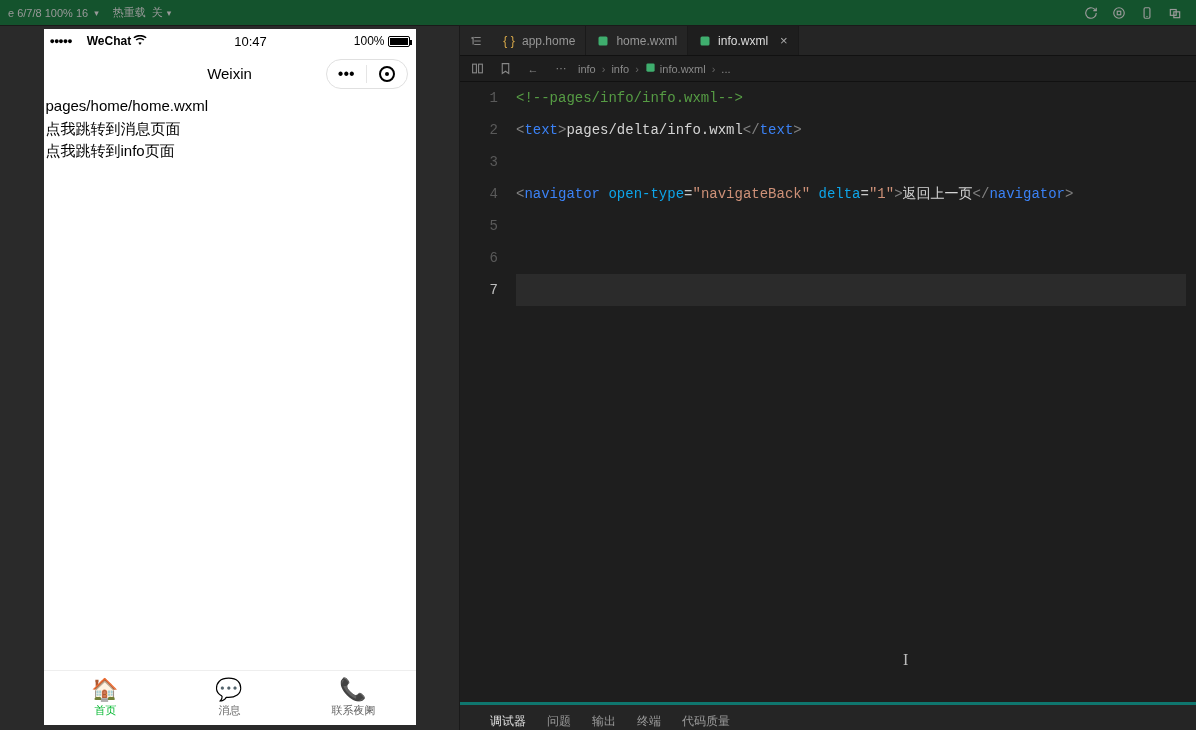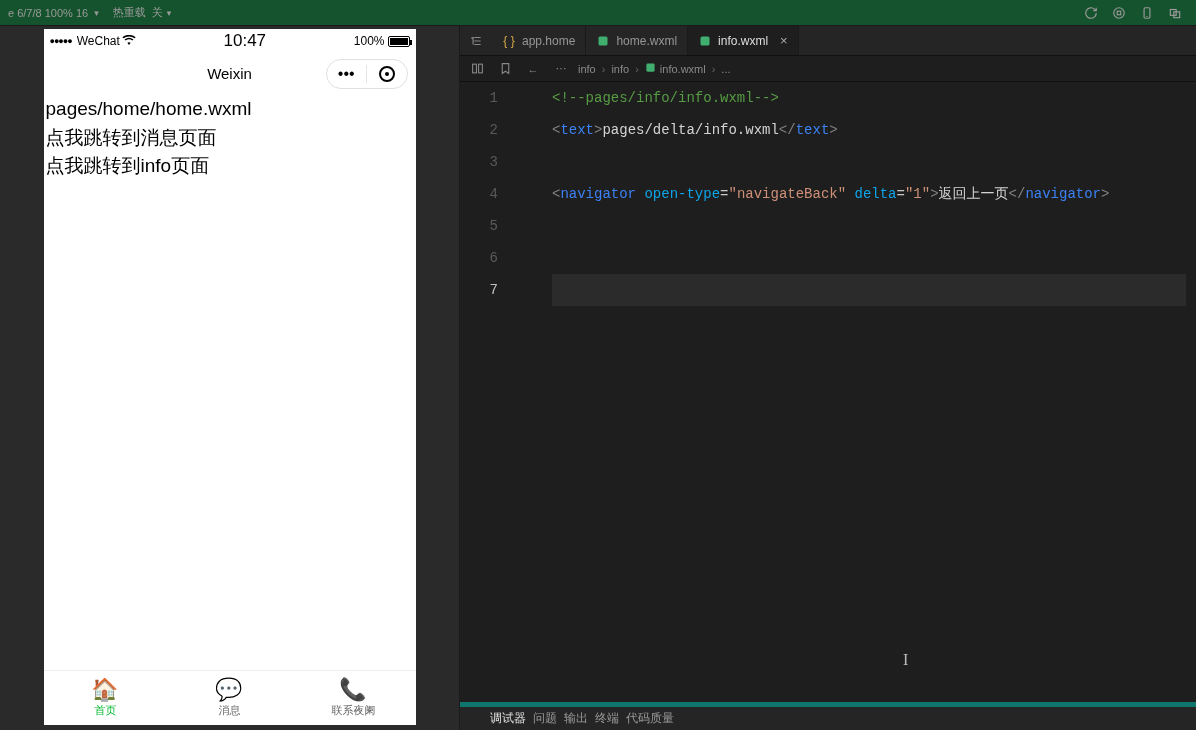--- a/index.html
+++ b/index.html
@@ -61,23 +61,23 @@
   }
   .phone-statusbar {
     height: 24px;
     display: flex;
     align-items: center;
     padding: 0 6px;
     font-size: 12px;
     color: #000;
   }
   .phone-statusbar .dots { letter-spacing: -1px; font-size: 9px; }
-  .phone-statusbar .wechat { margin-left: 5px; }
+  .phone-statusbar .wechat { margin-left: 15px; font-weight: bold; }
   .phone-statusbar .wifi { margin-left: 2px; }
-  .phone-statusbar .center { flex: 1; text-align: center; font-size: 17px; }
+  .phone-statusbar .center { flex: 1; text-align: center; font-size: 13px; }
   .phone-statusbar .pct { margin-right: 3px; font-size: 12px; }
   .phone-statusbar .batt {
     width: 22px; height: 11px; border: 1px solid #000; border-radius: 2px; position: relative; display:inline-block;
   }
   .phone-statusbar .batt:after {
     content: ""; position: absolute; right: -3px; top: 3px; width: 2px; height: 5px; background: #000;
   }
   .phone-statusbar .batt-fill {
     position: absolute; left: 1px; top: 1px; bottom: 1px; right: 1px; background: #000;
   }
@@ -107,21 +107,21 @@
   .phone-nav .capsule .div { width:1px; height:18px; background:#e5e5e5; }
   .phone-nav .capsule .circ {
     width: 16px; height: 16px; border: 2px solid #000; border-radius: 50%; position: relative;
   }
   .phone-nav .capsule .circ:after {
     content:""; position:absolute; left:4px; top:4px; width:4px; height:4px; background:#000; border-radius:50%;
   }
   .phone-content {
     flex: 1;
     padding: 2px 2px;
-    font-size: 19px;
+    font-size: 15px;
     color: #000;
     line-height: 1.5;
   }
   .phone-content .line { }
   .phone-tabbar {
     height: 55px;
     border-top: 1px solid #eee;
     display: flex;
   }
   .phone-tabbar .tab {
@@ -208,38 +208,38 @@
   .gutter {
     width: 56px;
     text-align: right;
     padding-right: 18px;
     color: #5a5a5a;
     user-select: none;
   }
   .gutter .ln { height: 32px; }
   .gutter .ln.cur { color: #c0c0c0; }
   .code-lines { flex: 1; padding-right: 10px; }
-  .code-lines .cl { height: 32px; white-space: pre; margin-left: 36px; }
+  .code-lines .cl { height: 32px; white-space: pre; }
   .code-lines .cl.cur { background: #2b2b2b; }
   .tok-comment { color: #569c44; }
   .tok-punc { color: #808080; }
   .tok-tag { color: #3b82f6; }
   .tok-attr { color: #0ea5e9; }
   .tok-eq { color: #c8c8c8; }
   .tok-str { color: #ce9178; }
   .tok-txt { color: #d4d4d4; }
 
   .bottom-panel {
     height: 28px;
     background: #252525;
-    border-top: 5px solid #0f766e;
-    display: flex;
-    align-items: center;
+    border-top: 3px solid #0f766e;
+    display: flex;
+    align-items: flex-end;
     padding-left: 30px;
-    gap: 7px;
+    gap: 21px;
     font-size: 12px;
     color: #9a9a9a;
   }
   .bottom-panel .ptab.active { color: #e0e0e0; }
   .cursor-caret {
     position: absolute;
     left: 903px;
     top: 651px;
     color: #bbb;
     font-family: serif;

